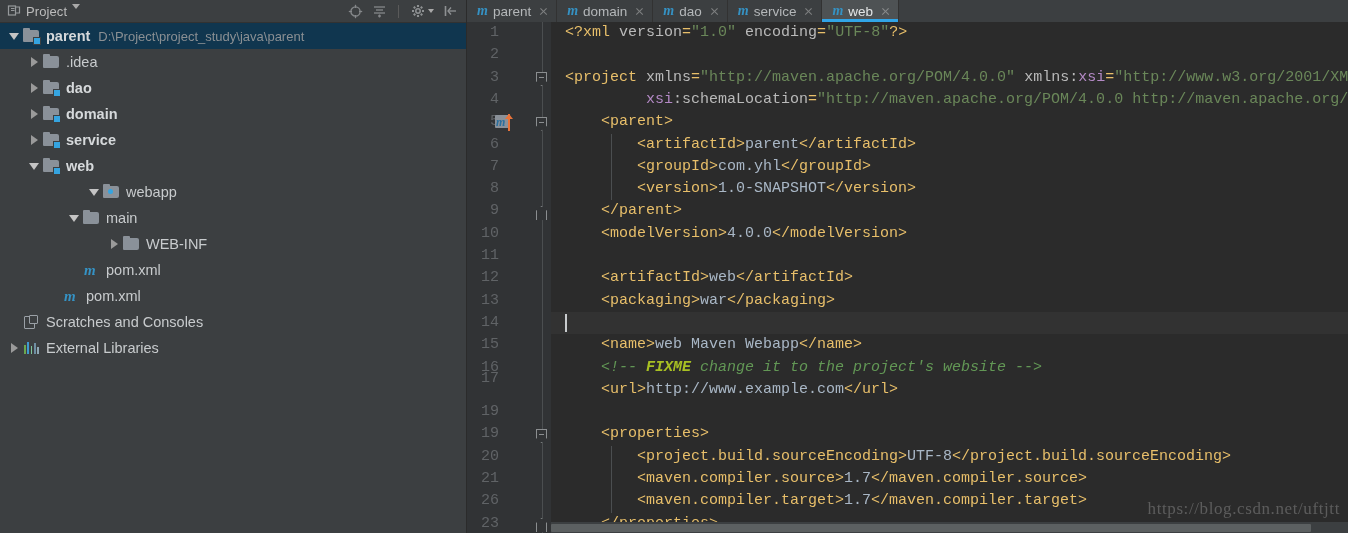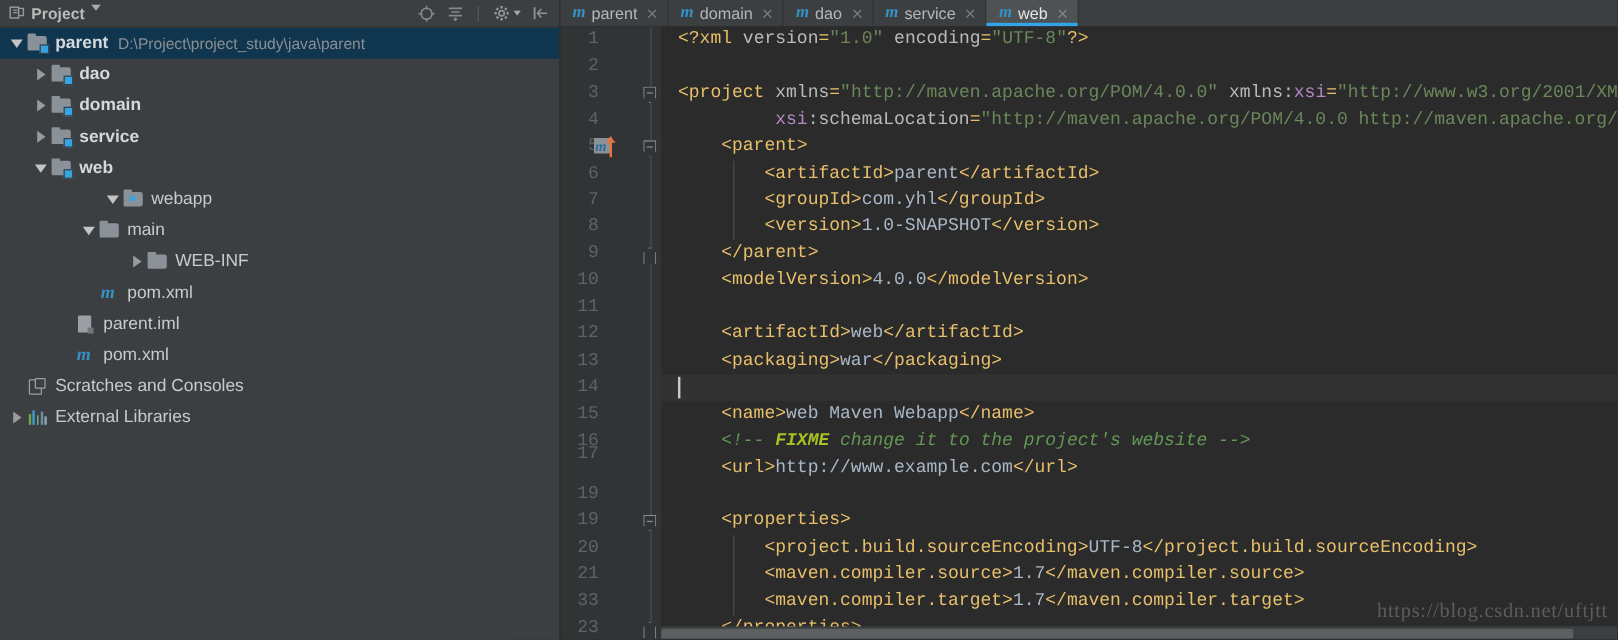--- a/index.html
+++ b/index.html
@@ -16,21 +16,21 @@
     width:467px;height:533px;background:#3c3f41;
     display:flex;flex-direction:column;position:relative;
     border-right:1px solid #2b2b2b;
     box-sizing:border-box;
   }
   .panel-header{
     height:22px;min-height:22px;background:#3c3f41;
     display:flex;align-items:center;padding:0 4px 0 6px;
     border-bottom:1px solid #323232;
   }
-  .panel-title-wrap{display:flex;align-items:flex-start;gap:5px;font-weight:bold;}
+  .panel-title-wrap{display:flex;align-items:flex-start;gap:5px;}
   .panel-title{color:#bbbbbb;font-size:13px;letter-spacing:.1px;}
   .hdr-spacer{flex:1;}
   .hdr-icons{display:flex;align-items:center;gap:9px;padding-right:4px;}
   .hdr-icon{width:15px;height:15px;display:flex;align-items:center;justify-content:center;opacity:.78;}
   .vdiv{width:1px;height:13px;background:#5a5a5a;margin:0 2px;}
   .caret-dn{width:0;height:0;border-left:4px solid transparent;border-right:4px solid transparent;border-top:5px solid #a9a9a9;}
   .caret-dn.sm{border-left-width:3px;border-right-width:3px;border-top-width:4px;}
 
   
   .tree{flex:1;overflow:hidden;padding-top:0px;background:#3c3f41;}
@@ -193,20 +193,30 @@
           <span class="lbl b">parent</span>
           <span class="path">D:\Project\project_study\java\parent</span>
         </div>
         <div class="row">
           <span style="display:inline-block;width:28px;flex:none"></span>
           <span class="arrow">
             <span class="tri-r"></span>
           </span>
           <span class="ico">
             <span class="fold"></span>
+          </span>
+          <span class="lbl">.idea</span>
+        </div>
+        <div class="row">
+          <span style="display:inline-block;width:28px;flex:none"></span>
+          <span class="arrow">
+            <span class="tri-r"></span>
+          </span>
+          <span class="ico">
+            <span class="fold"></span>
             <span class="modbadge"></span>
           </span>
           <span class="lbl b">dao</span>
         </div>
         <div class="row">
           <span style="display:inline-block;width:28px;flex:none"></span>
           <span class="arrow">
             <span class="tri-r"></span>
           </span>
           <span class="ico">
@@ -268,28 +278,20 @@
           </span>
           <span class="lbl">WEB-INF</span>
         </div>
         <div class="row">
           <span style="display:inline-block;width:68px;flex:none"></span>
           <span class="arrow"></span>
           <span class="ico">
             <span class="mico">m</span>
           </span>
           <span class="lbl">pom.xml</span>
-        </div>
-        <div class="row">
-          <span style="display:inline-block;width:48px;flex:none"></span>
-          <span class="arrow"></span>
-          <span class="ico">
-            <span class="imlico"></span>
-          </span>
-          <span class="lbl">parent.iml</span>
         </div>
         <div class="row">
           <span style="display:inline-block;width:48px;flex:none"></span>
           <span class="arrow"></span>
           <span class="ico">
             <span class="mico">m</span>
           </span>
           <span class="lbl">pom.xml</span>
         </div>
         <div class="row">
@@ -428,21 +430,21 @@
               <span class="fbox open"></span>
             </span>
           </div>
           <div class="gline" style="top: 423.7px;">
             <span class="gnum">20</span>
           </div>
           <div class="gline" style="top: 446px;">
             <span class="gnum">21</span>
           </div>
           <div class="gline" style="top: 468.3px;">
-            <span class="gnum">33</span>
+            <span class="gnum">26</span>
           </div>
           <div class="gline" style="top: 490.6px;">
             <span class="gnum">23</span>
             <span class="gfold">
               <span class="fbox end"></span>
             </span>
           </div>
         </div>
       <div class="code"><div class="cline" style="top: 0px;"><span class="t-tag">&lt;?xml</span><span class="t-plain"> </span><span class="t-attr">version</span><span class="t-tag">=</span><span class="t-str">"1.0"</span><span class="t-plain"> </span><span class="t-attr">encoding</span><span class="t-tag">=</span><span class="t-str">"UTF-8"</span><span class="t-tag">?&gt;</span></div><div class="cline" style="top: 22.3px;"></div><div class="cline" style="top: 44.6px;"><span class="t-tag">&lt;project</span><span class="t-plain"> </span><span class="t-attr">xmlns</span><span class="t-tag">=</span><span class="t-str">"http://maven.apache.org/POM/4.0.0"</span><span class="t-plain"> </span><span class="t-attr">xmlns:</span><span class="t-pink">xsi</span><span class="t-tag">=</span><span class="t-str">"http://www.w3.org/2001/XMLSchema-instance"</span></div><div class="cline" style="top: 66.9px;"><span class="t-plain">         </span><span class="t-pink">xsi</span><span class="t-attr">:schemaLocation</span><span class="t-tag">=</span><span class="t-str">"http://maven.apache.org/POM/4.0.0 http://maven.apache.org/xsd/maven-4.0.0.xsd"</span></div><div class="cline" style="top: 89.2px;"><span class="t-plain">    </span><span class="t-tag">&lt;parent&gt;</span></div><div class="cline" style="top: 111.5px;"><span class="t-plain">        </span><span class="t-tag">&lt;artifactId&gt;</span><span class="t-txt">parent</span><span class="t-tag">&lt;/artifactId&gt;</span></div><div class="cline" style="top: 133.8px;"><span class="t-plain">        </span><span class="t-tag">&lt;groupId&gt;</span><span class="t-txt">com.yhl</span><span class="t-tag">&lt;/groupId&gt;</span></div><div class="cline" style="top: 156.1px;"><span class="t-plain">        </span><span class="t-tag">&lt;version&gt;</span><span class="t-txt">1.0-SNAPSHOT</span><span class="t-tag">&lt;/version&gt;</span></div><div class="cline" style="top: 178.4px;"><span class="t-plain">    </span><span class="t-tag">&lt;/parent&gt;</span></div><div class="cline" style="top: 200.7px;"><span class="t-plain">    </span><span class="t-tag">&lt;modelVersion&gt;</span><span class="t-txt">4.0.0</span><span class="t-tag">&lt;/modelVersion&gt;</span></div><div class="cline" style="top: 223px;"></div><div class="cline" style="top: 245.3px;"><span class="t-plain">    </span><span class="t-tag">&lt;artifactId&gt;</span><span class="t-txt">web</span><span class="t-tag">&lt;/artifactId&gt;</span></div><div class="cline" style="top: 267.6px;"><span class="t-plain">    </span><span class="t-tag">&lt;packaging&gt;</span><span class="t-txt">war</span><span class="t-tag">&lt;/packaging&gt;</span></div><div class="cline caret" style="top: 289.9px;"><span class="caretbar"></span></div><div class="cline" style="top: 312.2px;"><span class="t-plain">    </span><span class="t-tag">&lt;name&gt;</span><span class="t-txt">web Maven Webapp</span><span class="t-tag">&lt;/name&gt;</span></div><div class="cline" style="top: 334.5px;"><span class="t-plain">    </span><span class="t-cmt">&lt;!-- </span><span class="t-cmt-b">FIXME</span><span class="t-cmt"> change it to the project's website --&gt;</span></div><div class="cline" style="top: 356.8px;"><span class="t-plain">    </span><span class="t-tag">&lt;url&gt;</span><span class="t-txt">http://www.example.com</span><span class="t-tag">&lt;/url&gt;</span></div><div class="cline" style="top: 379.1px;"></div><div class="cline" style="top: 401.4px;"><span class="t-plain">    </span><span class="t-tag">&lt;properties&gt;</span></div><div class="cline" style="top: 423.7px;"><span class="t-plain">        </span><span class="t-tag">&lt;project.build.sourceEncoding&gt;</span><span class="t-txt">UTF-8</span><span class="t-tag">&lt;/project.build.sourceEncoding&gt;</span></div><div class="cline" style="top: 446px;"><span class="t-plain">        </span><span class="t-tag">&lt;maven.compiler.source&gt;</span><span class="t-txt">1.7</span><span class="t-tag">&lt;/maven.compiler.source&gt;</span></div><div class="cline" style="top: 468.3px;"><span class="t-plain">        </span><span class="t-tag">&lt;maven.compiler.target&gt;</span><span class="t-txt">1.7</span><span class="t-tag">&lt;/maven.compiler.target&gt;</span></div><div class="cline" style="top: 490.6px;"><span class="t-plain">    </span><span class="t-tag">&lt;/properties&gt;</span></div><div class="indentg" style="left: 60px; top: 111.5px; height: 66.9px; bottom: auto;"></div><div class="indentg" style="left: 60px; top: 423.7px; height: 66.9px; bottom: auto;"></div></div>
 

